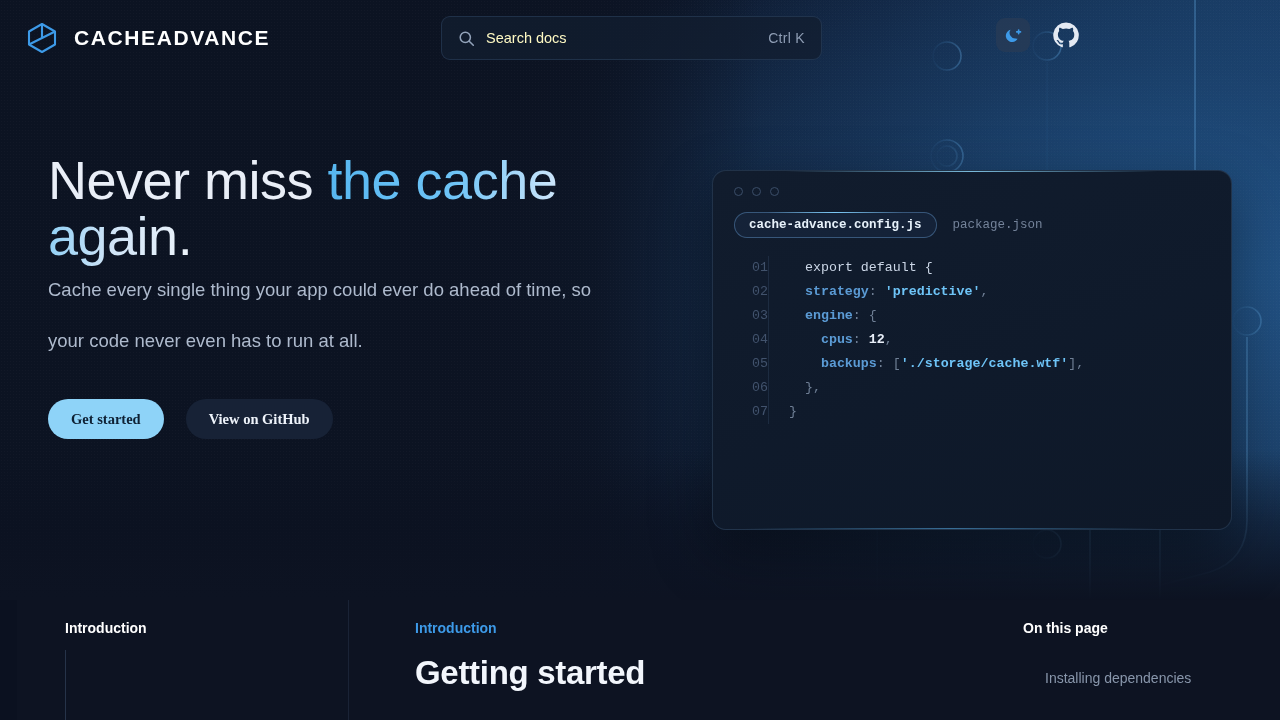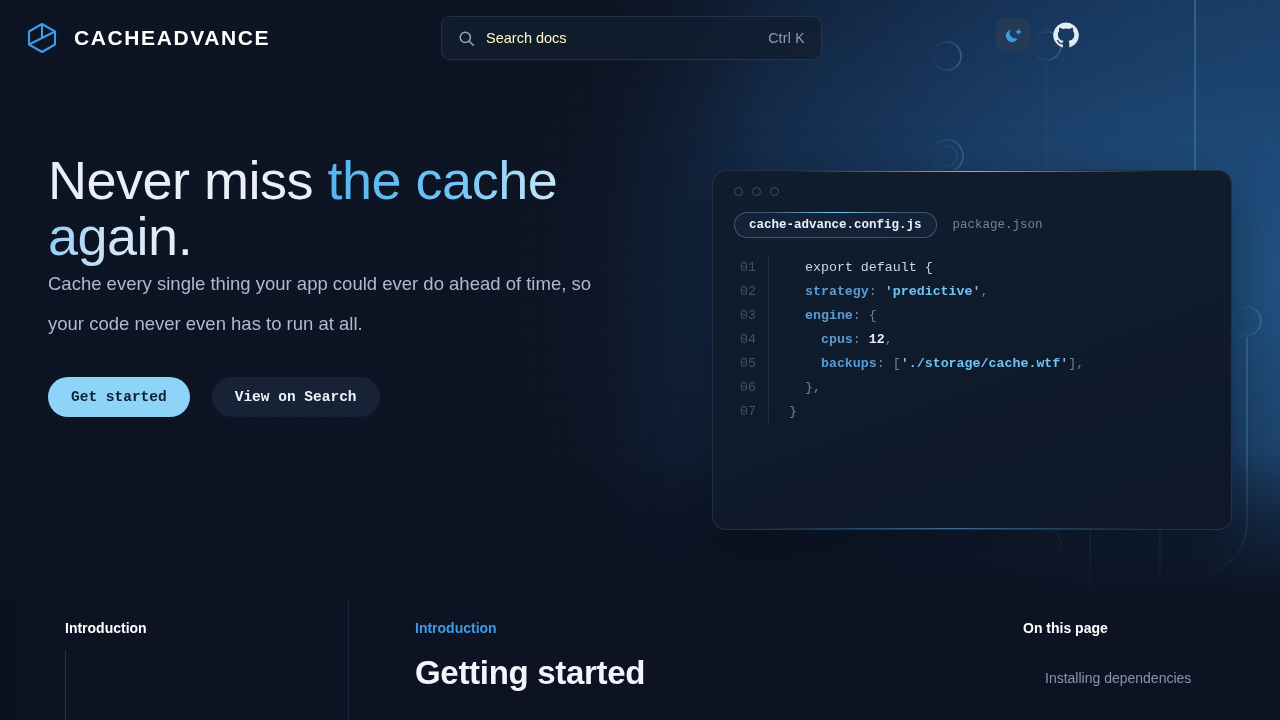--- a/index.html
+++ b/index.html
@@ -118,28 +118,28 @@
     -webkit-text-fill-color: transparent; color: transparent;
   }
   .t-grad2 {
     background: linear-gradient(94deg, #8fd0f6 0%, #cfe3f6 44%, #eef4fb 100%);
     -webkit-background-clip: text; background-clip: text;
     -webkit-text-fill-color: transparent; color: transparent;
   }
   .hero-sub {
     color: #aebacd;
     font-size: 18.5px;
-    line-height: 40px;
+    line-height: 51px;
     max-width: 560px;
   }
   .hero-actions { display: flex; gap: 22px; margin-top: 33px; }
   .btn {
     border: none;
     border-radius: 22px;
-    font-family: Liberation Mono, monospace;
+    font-family: Liberation Serif, serif;
     font-size: 14.5px;
     font-weight: bold;
     cursor: pointer;
     height: 40px;
     display: inline-flex; align-items: center; justify-content: center;
   }
   .btn-primary {
     background: #8ed3f8;
     color: #0e2033;
     padding: 0 23px;
@@ -201,21 +201,21 @@
     font-family: "Liberation Mono", monospace;
     font-size: 13.3px;
     line-height: 24px;
     white-space: pre;
   }
   .code-row { display: flex; }
   .ln {
     width: 56px;
     flex: none;
     text-align: right;
-    padding-right: 12px;
+    padding-right: 0;
     color: #41526c;
     border-right: 1px solid rgba(78,104,140,0.22);
   }
   .cl { padding-left: 20px; color: #c9d5e6; }
   .k-plain  { color: #cbd6e6; margin-left: 16px; }
   .k-prop   { color: #5b9bd5; font-weight: bold; }
   .k-str    { color: #6ec4f7; font-weight: bold; }
   .k-num    { color: #e8eef8; font-weight: bold; }
   .k-punct  { color: #6f7f95; }
 
@@ -340,21 +340,21 @@
   </div>
 
   <div class="hero-left">
     <h1 class="hero-title">
       <span class="t-white">Never miss </span><span class="t-blue">the cache</span><br>
       <span class="t-grad2">again.</span>
     </h1>
     <p class="hero-sub">Cache every single thing your app could ever do ahead of time, so your code never even has to run at all.</p>
     <div class="hero-actions">
       <button class="btn btn-primary">Get started</button>
-      <button class="btn btn-secondary">View on Search</button>
+      <button class="btn btn-secondary">View on GitHub</button>
     </div>
   </div>
 
   <div class="code-card">
     <div class="card-glow-top"></div>
     <div class="card-glow-bottom"></div>
 
     <div class="dots">
       <span class="dot"></span>
       <span class="dot"></span>

